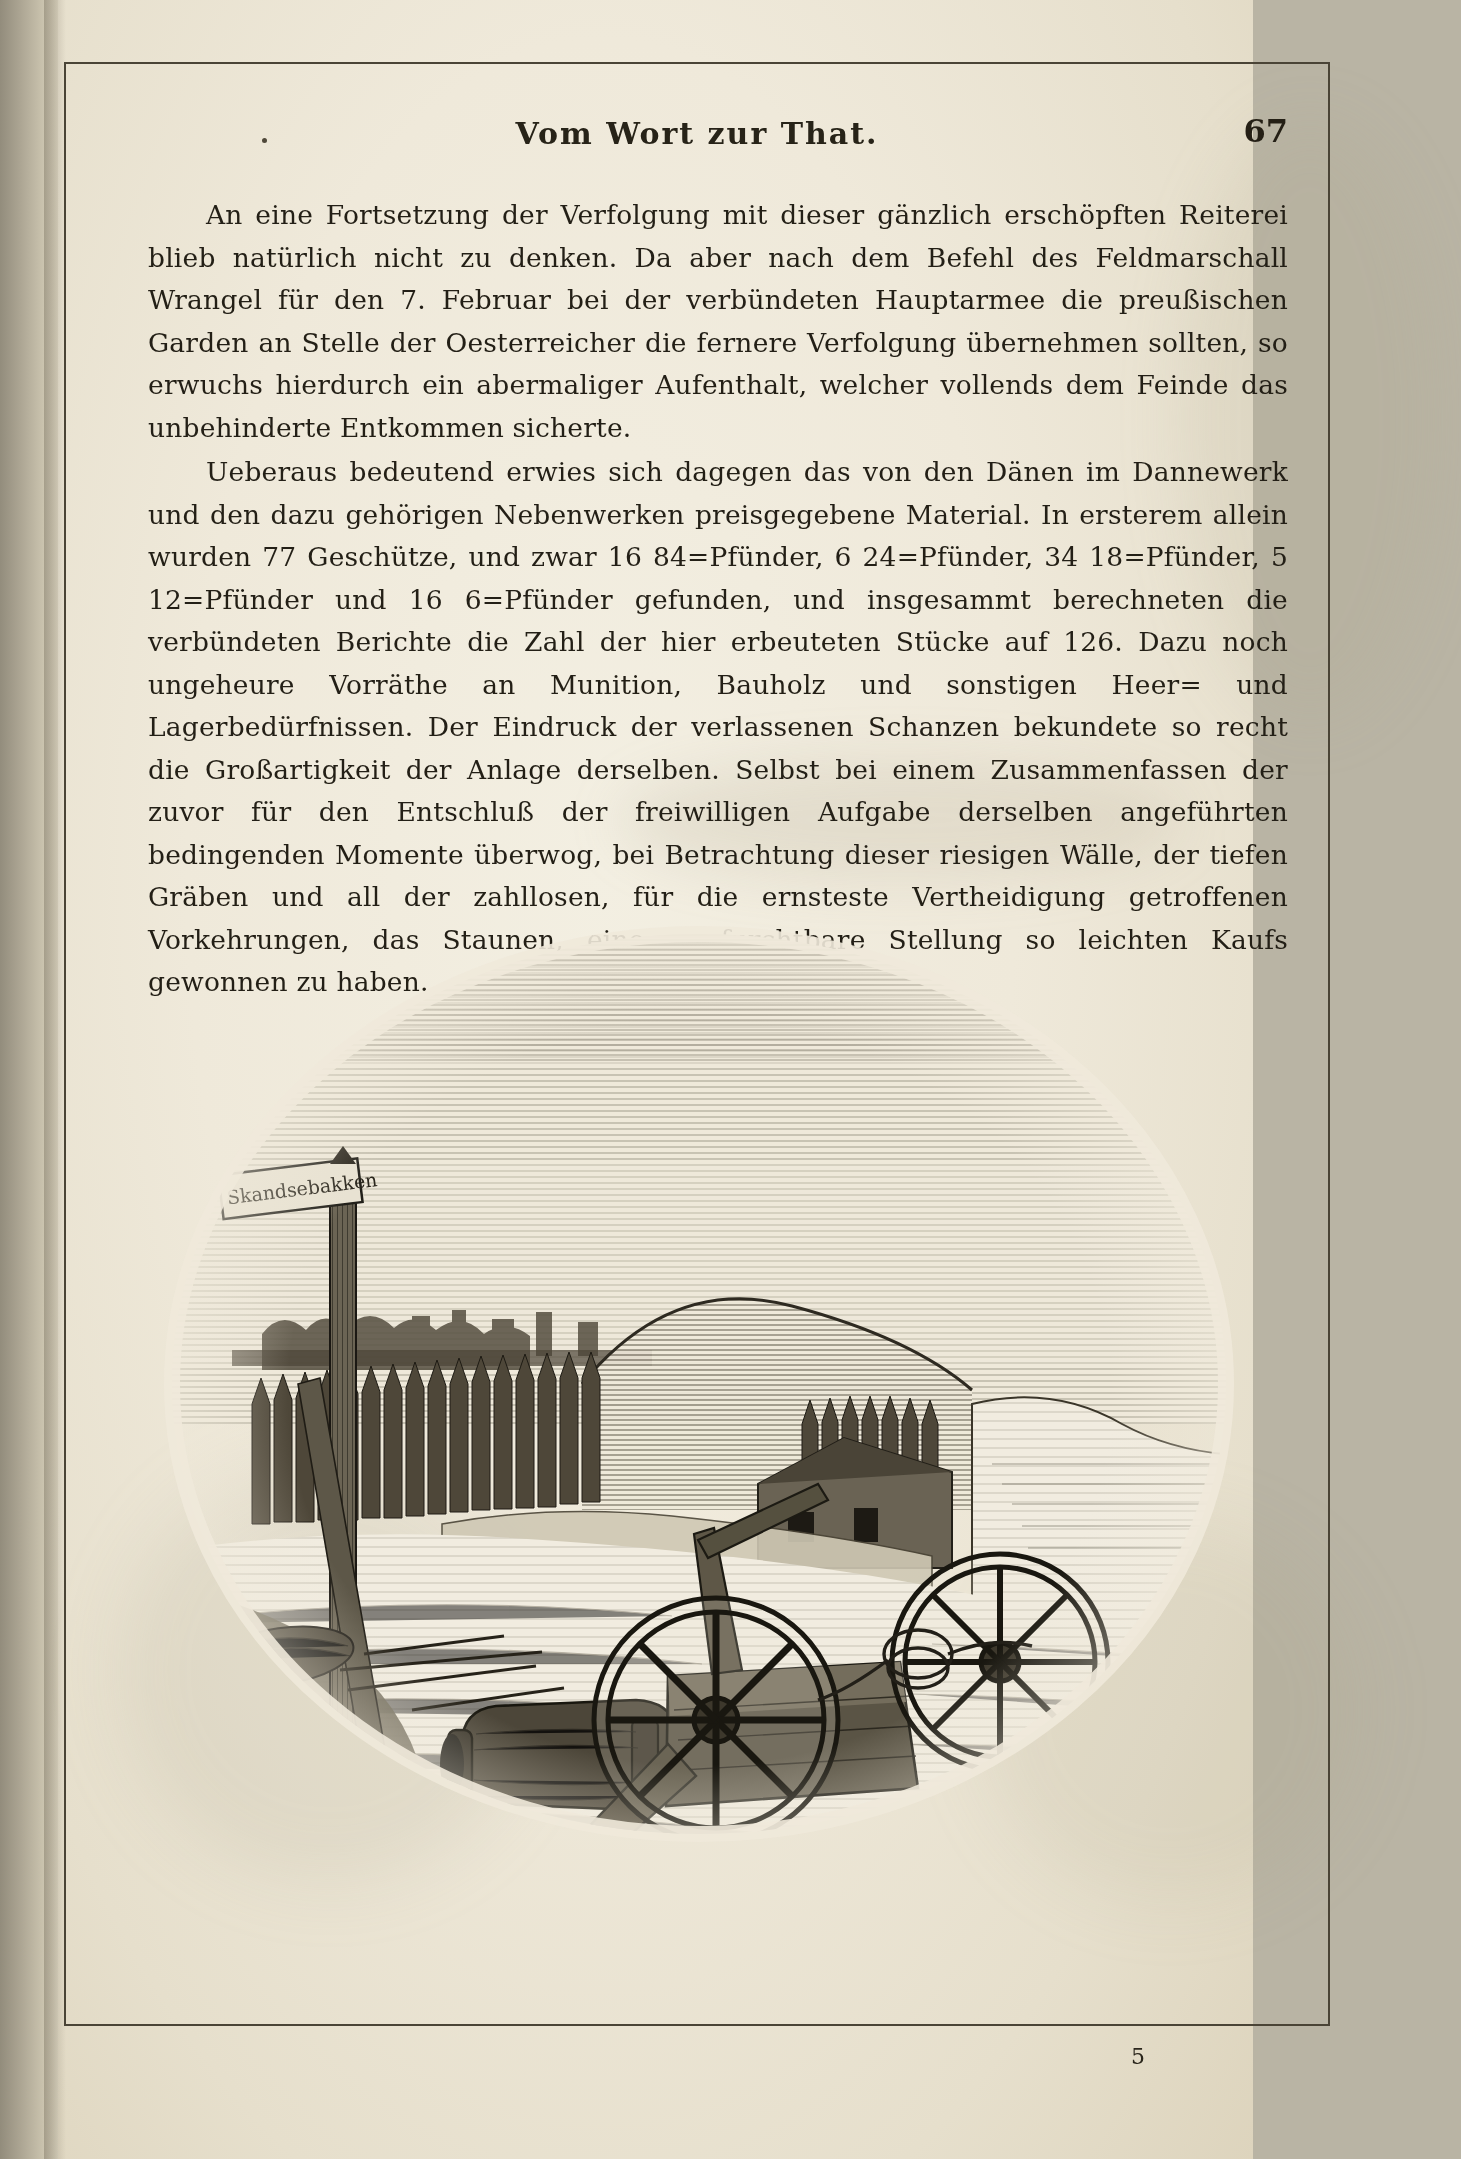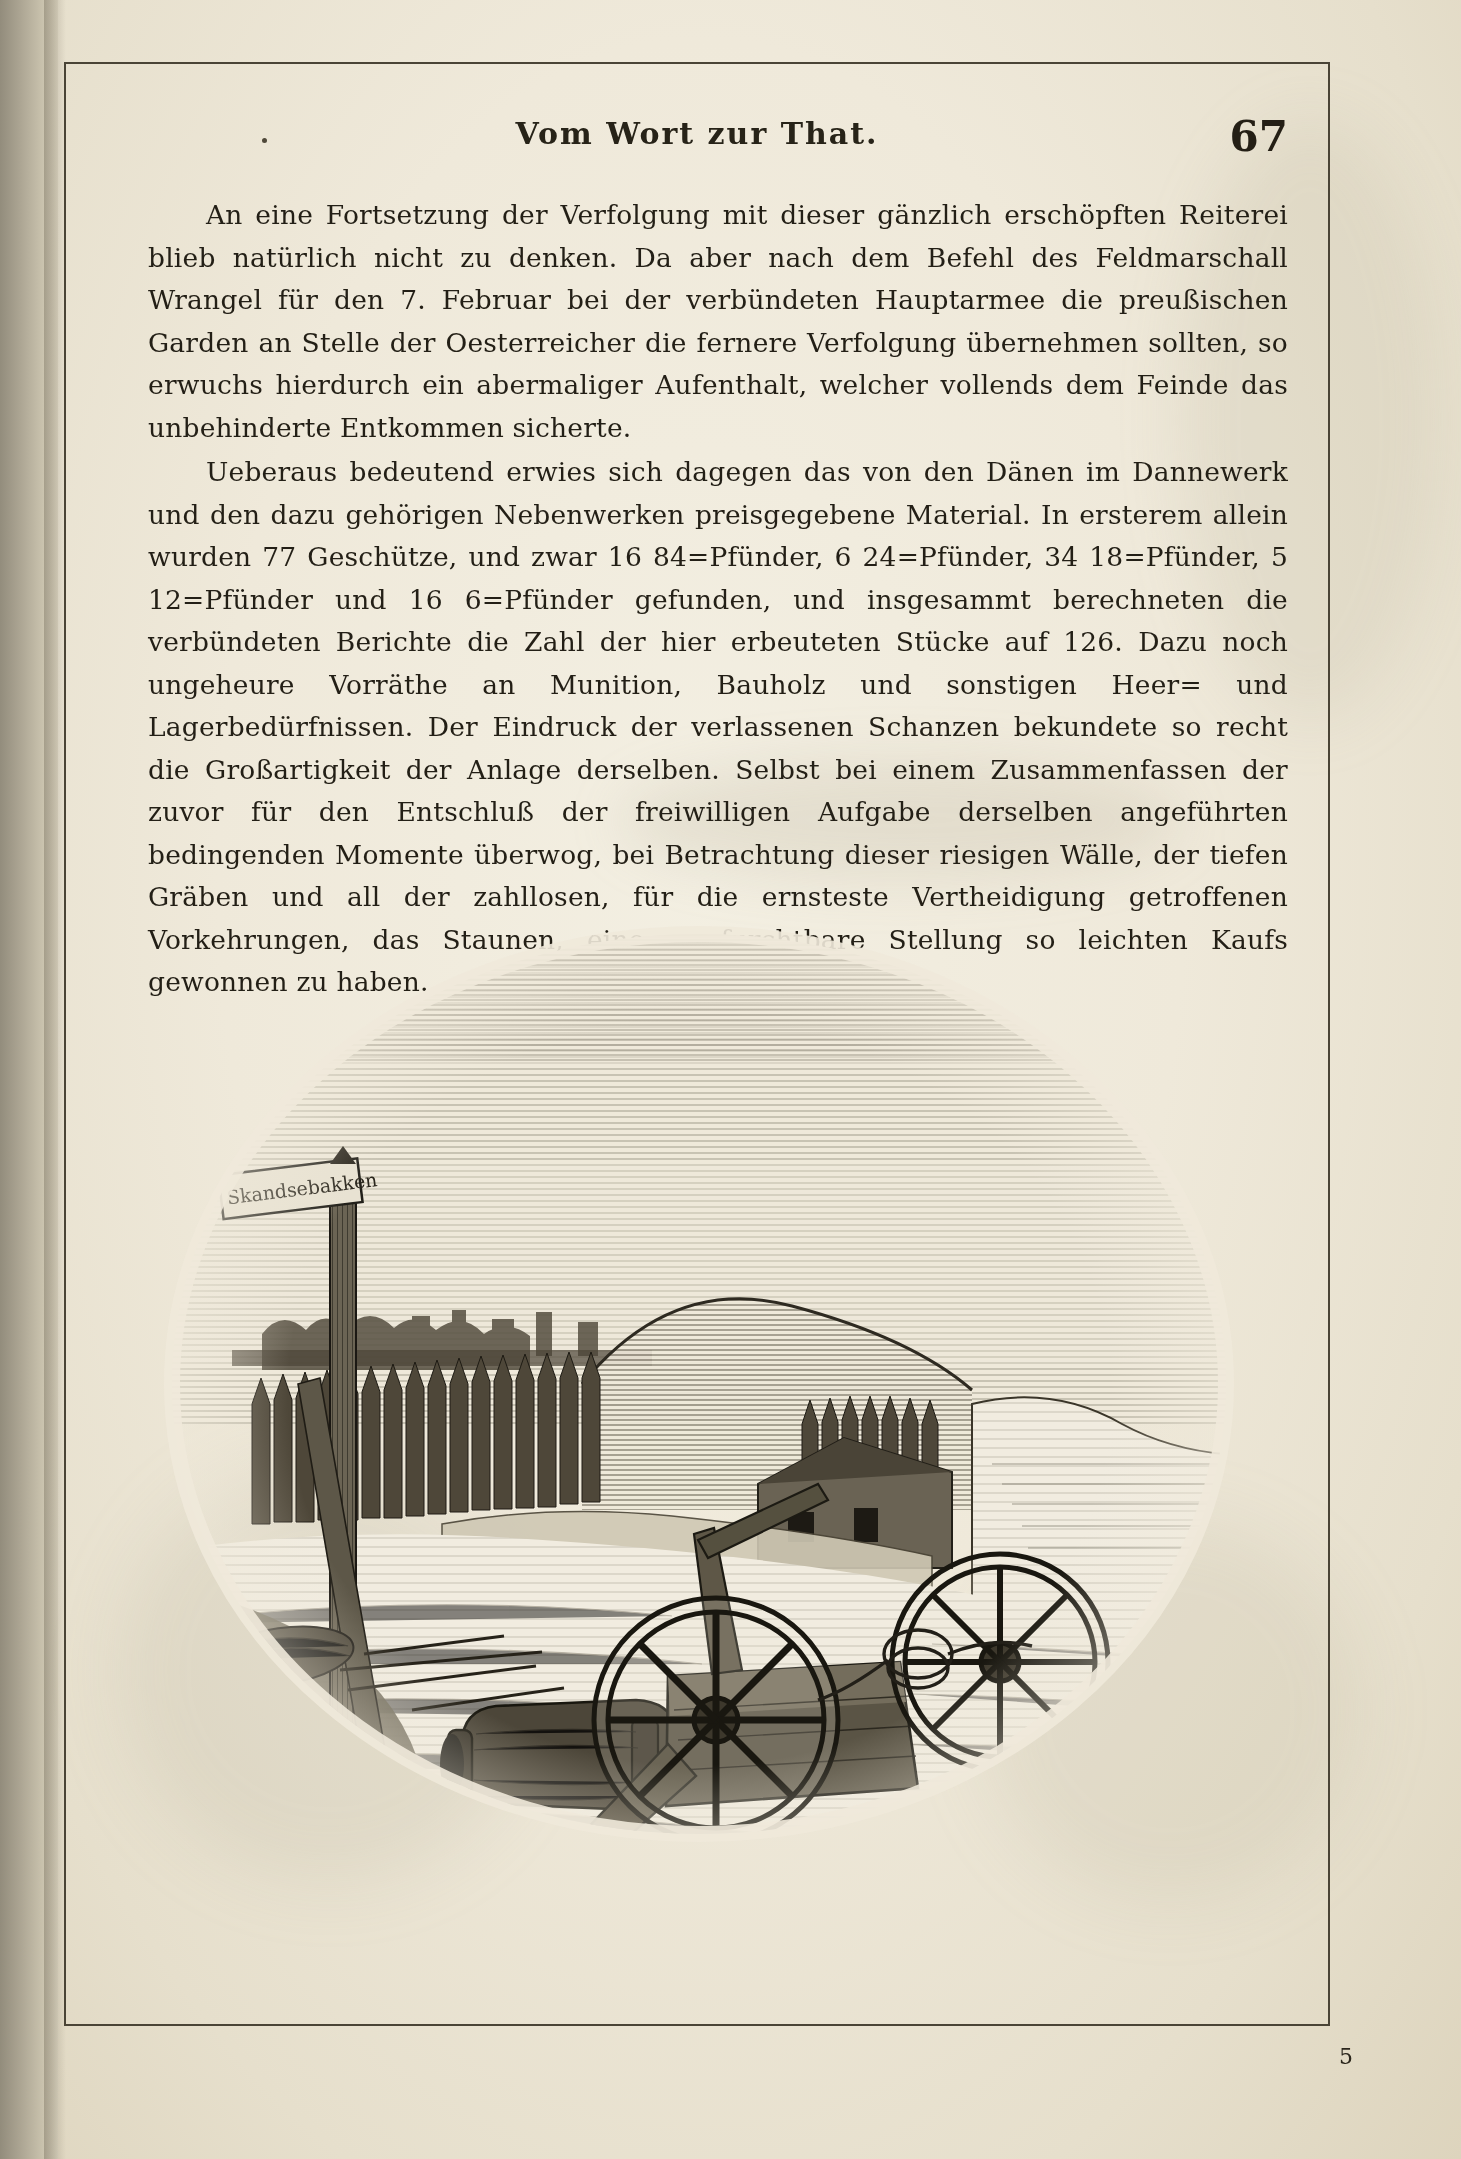--- a/index.html
+++ b/index.html
@@ -11,21 +11,21 @@
     width: 1461px;
     height: 2159px;
     overflow: hidden;
     font-family: "DejaVu Serif", serif;
   }
 
   
   #page {
     position: absolute;
     left: 0; top: 0;
-    width: 1461px;
+    width: 1253px;
     height: 2159px;
     background:
       radial-gradient(ellipse at 48% 40%, #f3efe2 0%, #efe9da 45%, #e6dfcc 78%, #ddd4bd 100%);
   }
   
   #gutter {
     position: absolute;
     left: 0; top: 0;
     width: 58px; height: 2159px;
     background: linear-gradient(to right, #8e8878 0%, #a9a290 35%, #c9c2ad 75%, #ddd6c2 100%);
@@ -72,21 +72,21 @@
     font-size: 30px;
     letter-spacing: 2px;
     color: #272318;
   }
   #runhead .folio {
     position: absolute;
     right: 40px;
     top: -4px;
     font-family: "DejaVu Serif", serif;
     font-weight: 700;
-    font-size: 42px;
+    font-size: 32px;
     color: #241f15;
     text-align: center;
   }
   #runhead .speck {
     position: absolute;
     left: 196px;
     top: 22px;
     width: 5px; height: 5px;
     background: #4f4839;
     border-radius: 50%;

